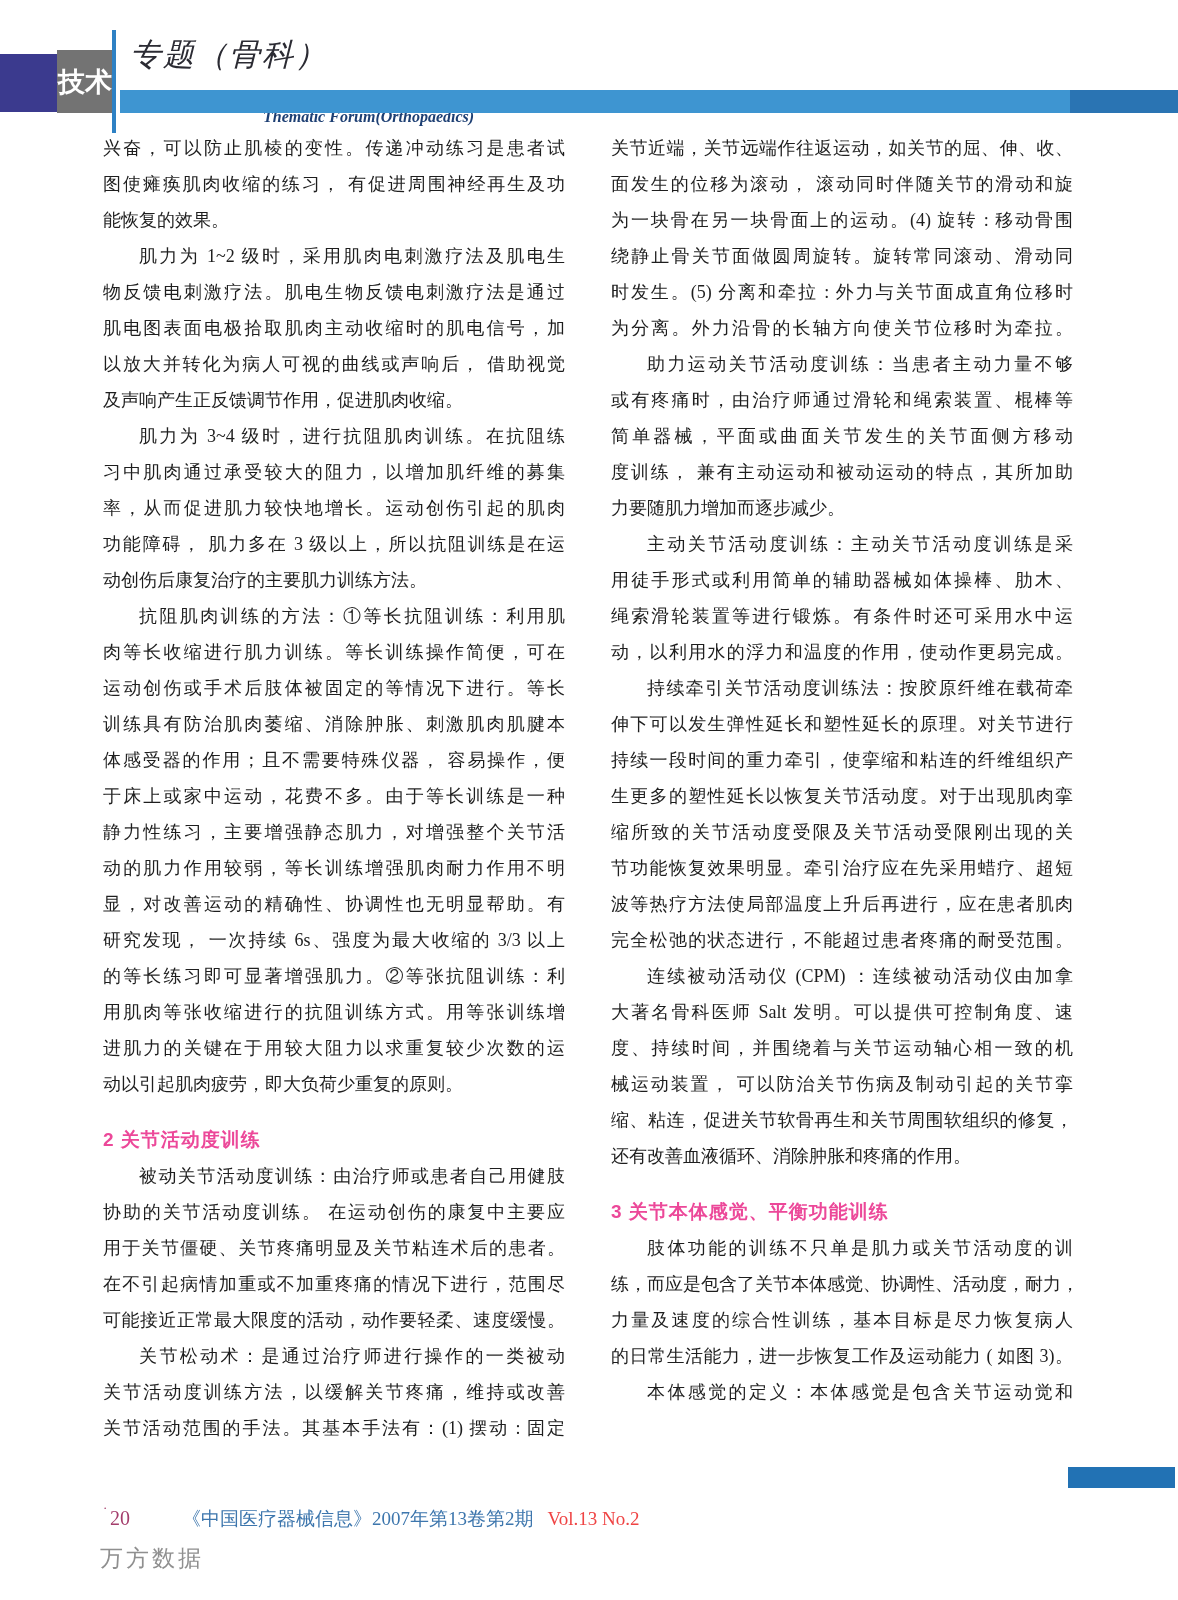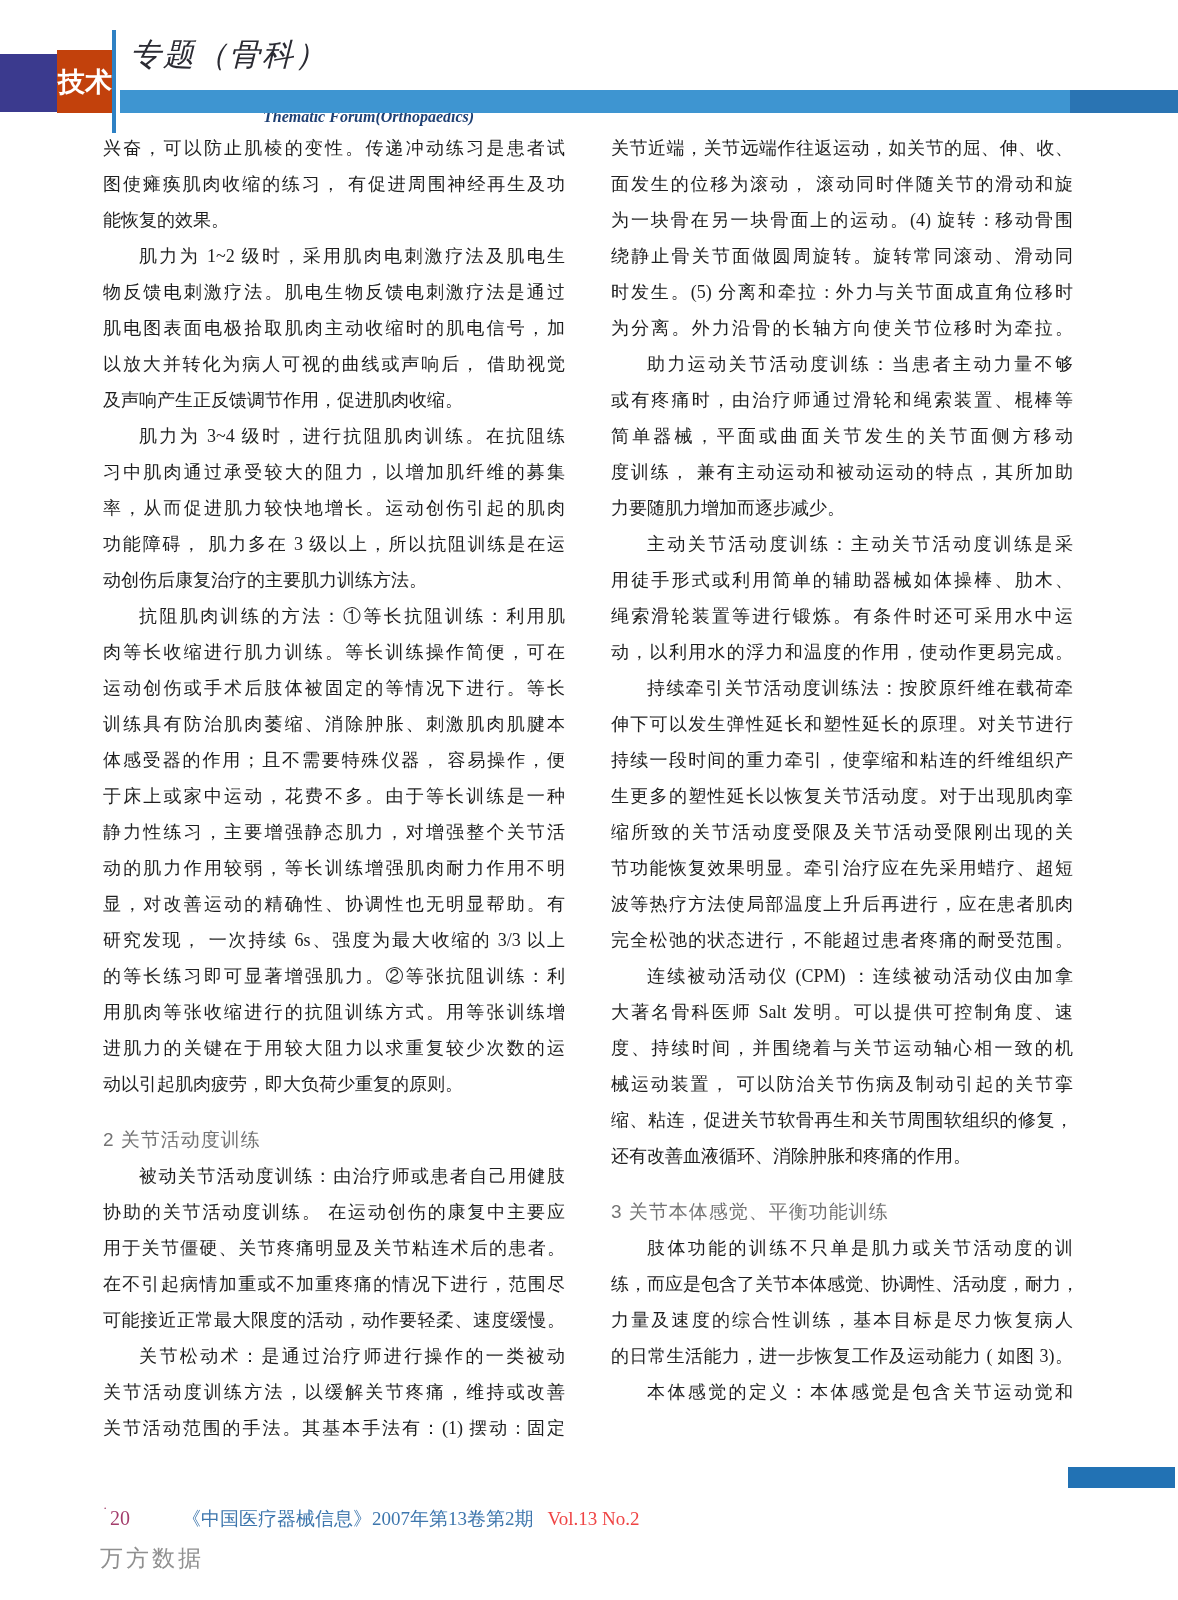--- a/index.html
+++ b/index.html
@@ -4,21 +4,21 @@
 <style>
   html,body{margin:0;padding:0;}
   body{
     width:1178px;height:1600px;position:relative;background:#ffffff;
     font-family:"Liberation Serif","DejaVu Serif",serif;
     overflow:hidden;
   }
   
   .indigo-block{position:absolute;left:0;top:54px;width:57px;height:58px;background:#3b3a8e;}
   .tag-box{
-    position:absolute;left:57px;top:50px;width:56px;height:63px;background:#c2410c;
+    position:absolute;left:57px;top:50px;width:56px;height:63px;background:#737373;
     color:#ffffff;display:flex;align-items:center;justify-content:center;
     font-family:"Liberation Sans","DejaVu Sans",sans-serif;font-weight:bold;font-size:27px;
   }
   .v-line{position:absolute;left:112px;top:30px;width:4px;height:103px;background:#2e81c4;}
   .page-title{
     position:absolute;left:130px;top:34px;
     font-style:italic;font-size:31px;color:#2b2b33;letter-spacing:2px;white-space:nowrap;
   }
   .page-subtitle{
     position:absolute;left:263px;top:72px;
@@ -32,22 +32,22 @@
   .column.left{left:103px;}
   .column.right{left:611px;}
   .line{
     height:36px;line-height:36px;font-size:18px;color:#1e1e1e;
     text-align:justify;text-align-last:justify;text-justify:inter-character;
     overflow:visible;white-space:nowrap;
   }
   .line.end{text-align-last:left;}
   .line.indent{text-indent:2em;}
   .line.heading{
-    font-family:"Liberation Sans","DejaVu Sans",sans-serif;font-weight:normal;
-    text-align-last:left;margin-top:20px;font-size:19px;color:#737373;letter-spacing:1px;
+    font-family:"Liberation Sans","DejaVu Sans",sans-serif;font-weight:bold;
+    text-align-last:left;margin-top:20px;font-size:19px;color:#ec4899;letter-spacing:1px;
   }
   
   .footer{position:absolute;left:110px;top:1506px;display:flex;align-items:baseline;white-space:nowrap;}
   .page-number{color:#a43e6c;font-size:20px;position:relative;}
   .page-number .mark{position:absolute;left:-7px;top:-7px;font-size:13px;color:#a43e6c;}
   .journal-info{color:#3d76ad;font-size:19px;margin-left:52px;}
   .volume-info{color:#ef4444;font-size:19px;margin-left:14px;}
   .watermark{position:absolute;left:100px;top:1543px;font-size:23px;color:#8f8f8f;letter-spacing:3px;}
 </style>
 </head>

